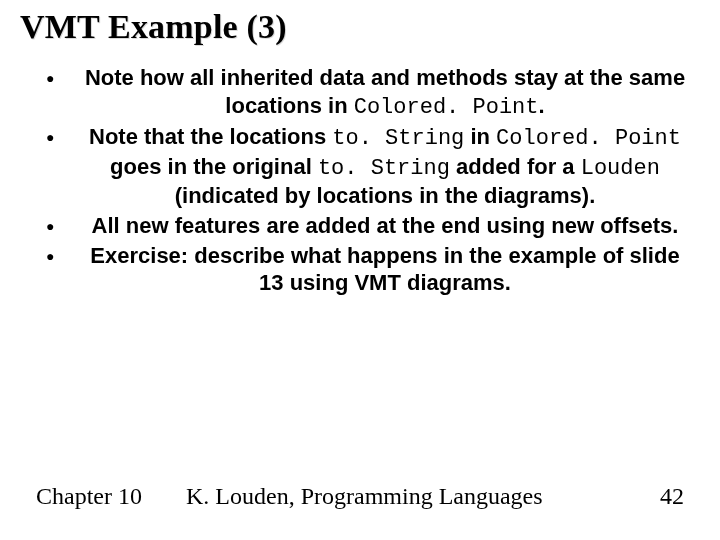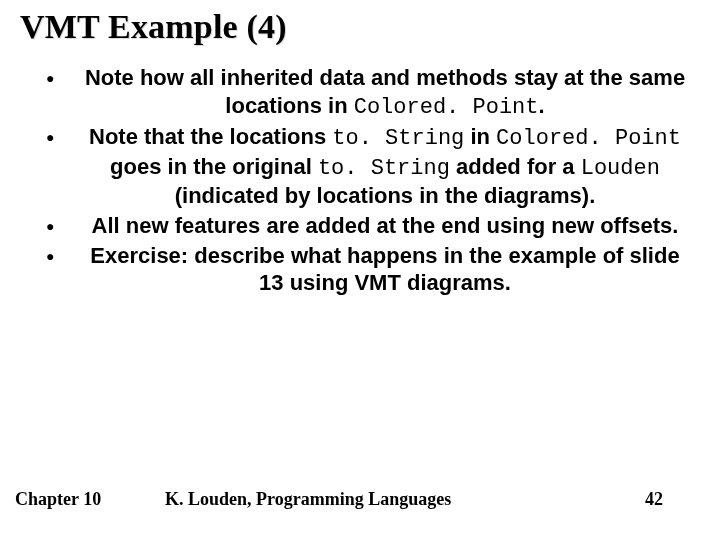--- a/index.html
+++ b/index.html
@@ -4,30 +4,30 @@
 <style>
   * { margin: 0; padding: 0; box-sizing: border-box; }
   html, body { width: 720px; height: 540px; background: #fff; font-family: "Times New Roman", Times, serif; color: #000; }
   .slide { width: 720px; height: 540px; position: relative; padding: 8px 20px 0 20px; }
   .title { font-size: 34px; font-weight: bold; letter-spacing: 0.2px; text-shadow: 1px 1px 0 rgba(0,0,0,0.15); margin-bottom: 18px; }
   .body { font-family: Arial, Helvetica, sans-serif; font-size: 22px; line-height: 1.25; padding-left: 26px; padding-right: 10px; }
   .bitem { display: flex; margin-bottom: 2px; }
   .bullet { width: 34px; flex: 0 0 34px; font-size: 14px; line-height: 28px; color: #000; }
   .btext { flex: 1; font-weight: bold; text-align: center; }
   .btext .code { font-family: "Courier New", Courier, monospace; font-weight: normal; }
-  .footer { position: absolute; left: 0; right: 0; bottom: 30px; display: flex; align-items: baseline; font-family: "Times New Roman", Times, serif; font-size: 18px; padding: 0 15px; font-weight: bold; }
+  .footer { position: absolute; left: 0; right: 0; bottom: 30px; display: flex; align-items: baseline; font-family: "Times New Roman", Times, serif; font-size: 24px; padding: 0 36px; }
   .footer .left { flex: 0 0 150px; }
   .footer .center { flex: 1; text-align: left; }
-  .footer .right { flex: 0 0 60px; text-align: left; }
+  .footer .right { flex: 0 0 60px; text-align: right; }
 </style>
 </head>
 <body>
 
 <div class="slide">
-  <div class="title">VMT Example (4)</div>
+  <div class="title">VMT Example (3)</div>
 
   <div class="body">
 
     <div class="bitem">
       <div class="bullet">●</div>
       <div class="btext">
         <span>Note how all inherited data and methods stay at the same locations in </span><span class="code">Colored. Point</span><span>.</span>
       </div>
     </div>
 

